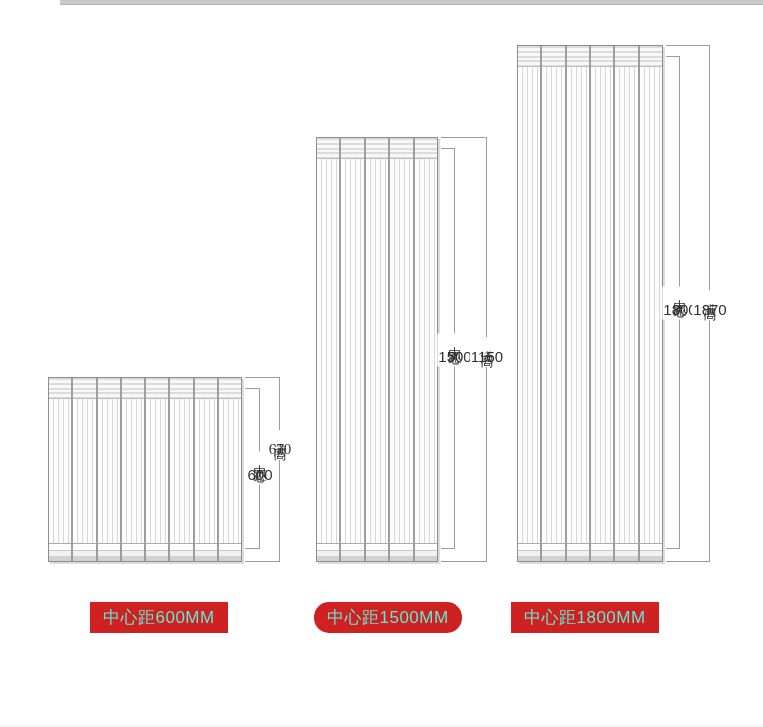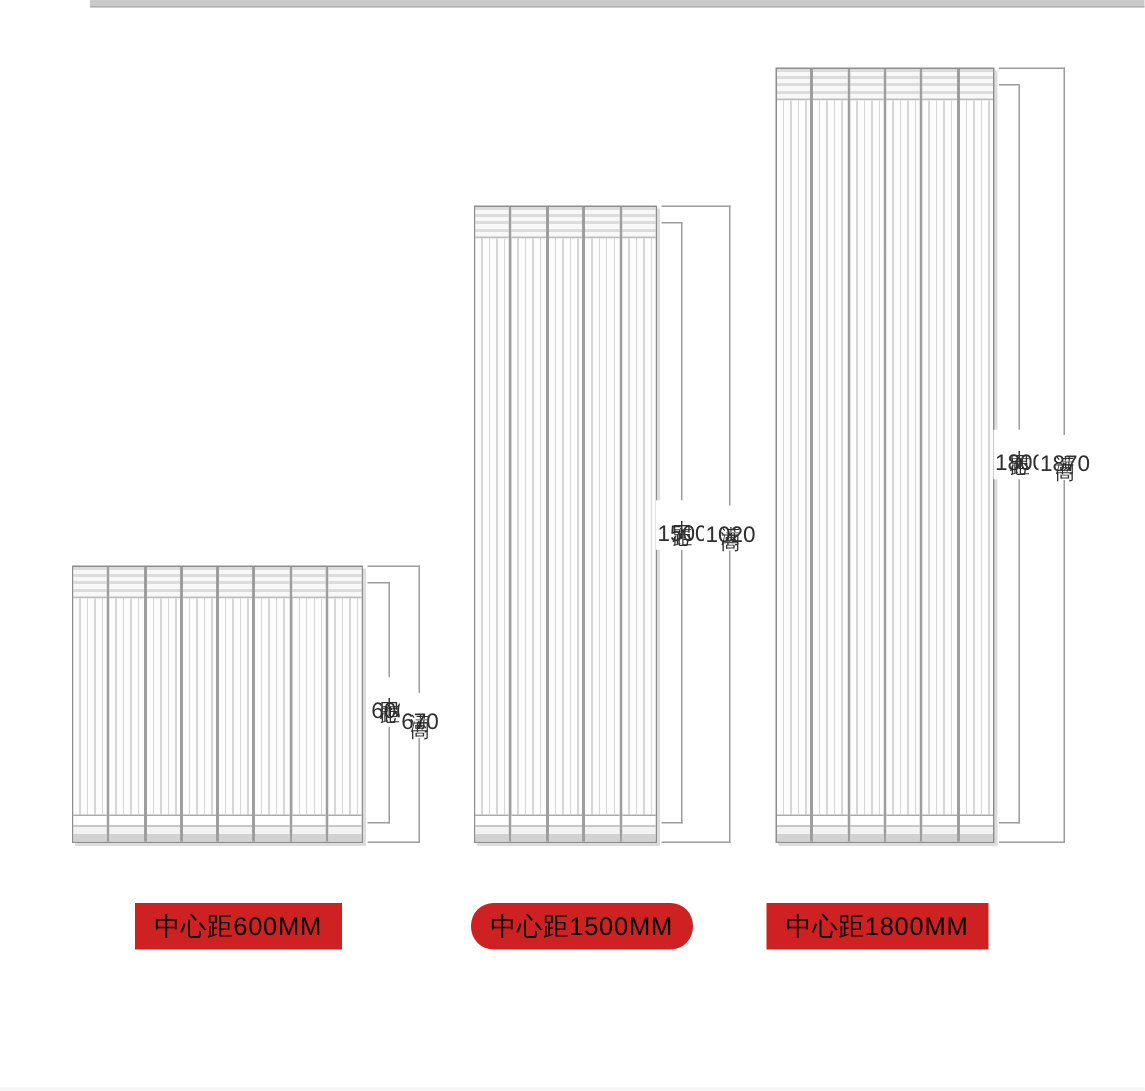--- a/index.html
+++ b/index.html
@@ -65,32 +65,32 @@
     display:flex;flex-direction:column;align-items:center;
     background:#ffffff;padding:3px 1px;
     color:#333333;line-height:1;
   }
   .dim .vchars{
     writing-mode:vertical-rl;text-orientation:upright;
     font-size:13px;letter-spacing:3px;color:#2f2f2f;
   }
   .dim .num{font-size:15px;margin-top:3px;color:#2f2f2f;}
   .d-in1{left:260px;top:468px;}
-  .d-out1{left:280px;top:477px;}
+  .d-out1{left:280px;top:445px;font-family:Liberation Serif, serif;}
   .d-in2{left:455px;top:350px;text-align:right;}
   .d-out2{left:487px;top:352px;}
   .d-in3{left:680px;top:303px;}
   .d-out3{left:710px;top:305px;}
 
   
   .size-tag{
     position:absolute;top:602px;height:31px;
     display:flex;align-items:center;justify-content:center;
     padding:0 13px;box-sizing:border-box;
-    color:#000000;font-size:17px;letter-spacing:0.5px;
+    color:#5eead4;font-size:17px;letter-spacing:0.5px;
   }
   .t1{left:90px;}
   .t2{left:314px;border-radius:15px;}
   .t3{left:511px;}
 </style>
 </head>
 <body>
 
 <div class="top-bar" style="background: rgb(201, 201, 201);"></div>
 
@@ -211,21 +211,21 @@
   <span class="vchars">满高</span>
   <span class="num">670</span>
 </div>
 
 <div class="dim d-in2">
   <span class="vchars">中心距</span>
   <span class="num">1500</span>
 </div>
 <div class="dim d-out2">
   <span class="vchars">满高</span>
-  <span class="num">1020</span>
+  <span class="num">1150</span>
 </div>
 
 <div class="dim d-in3">
   <span class="vchars">中心距</span>
   <span class="num">1800</span>
 </div>
 <div class="dim d-out3">
   <span class="vchars">满高</span>
   <span class="num">1870</span>
 </div>

